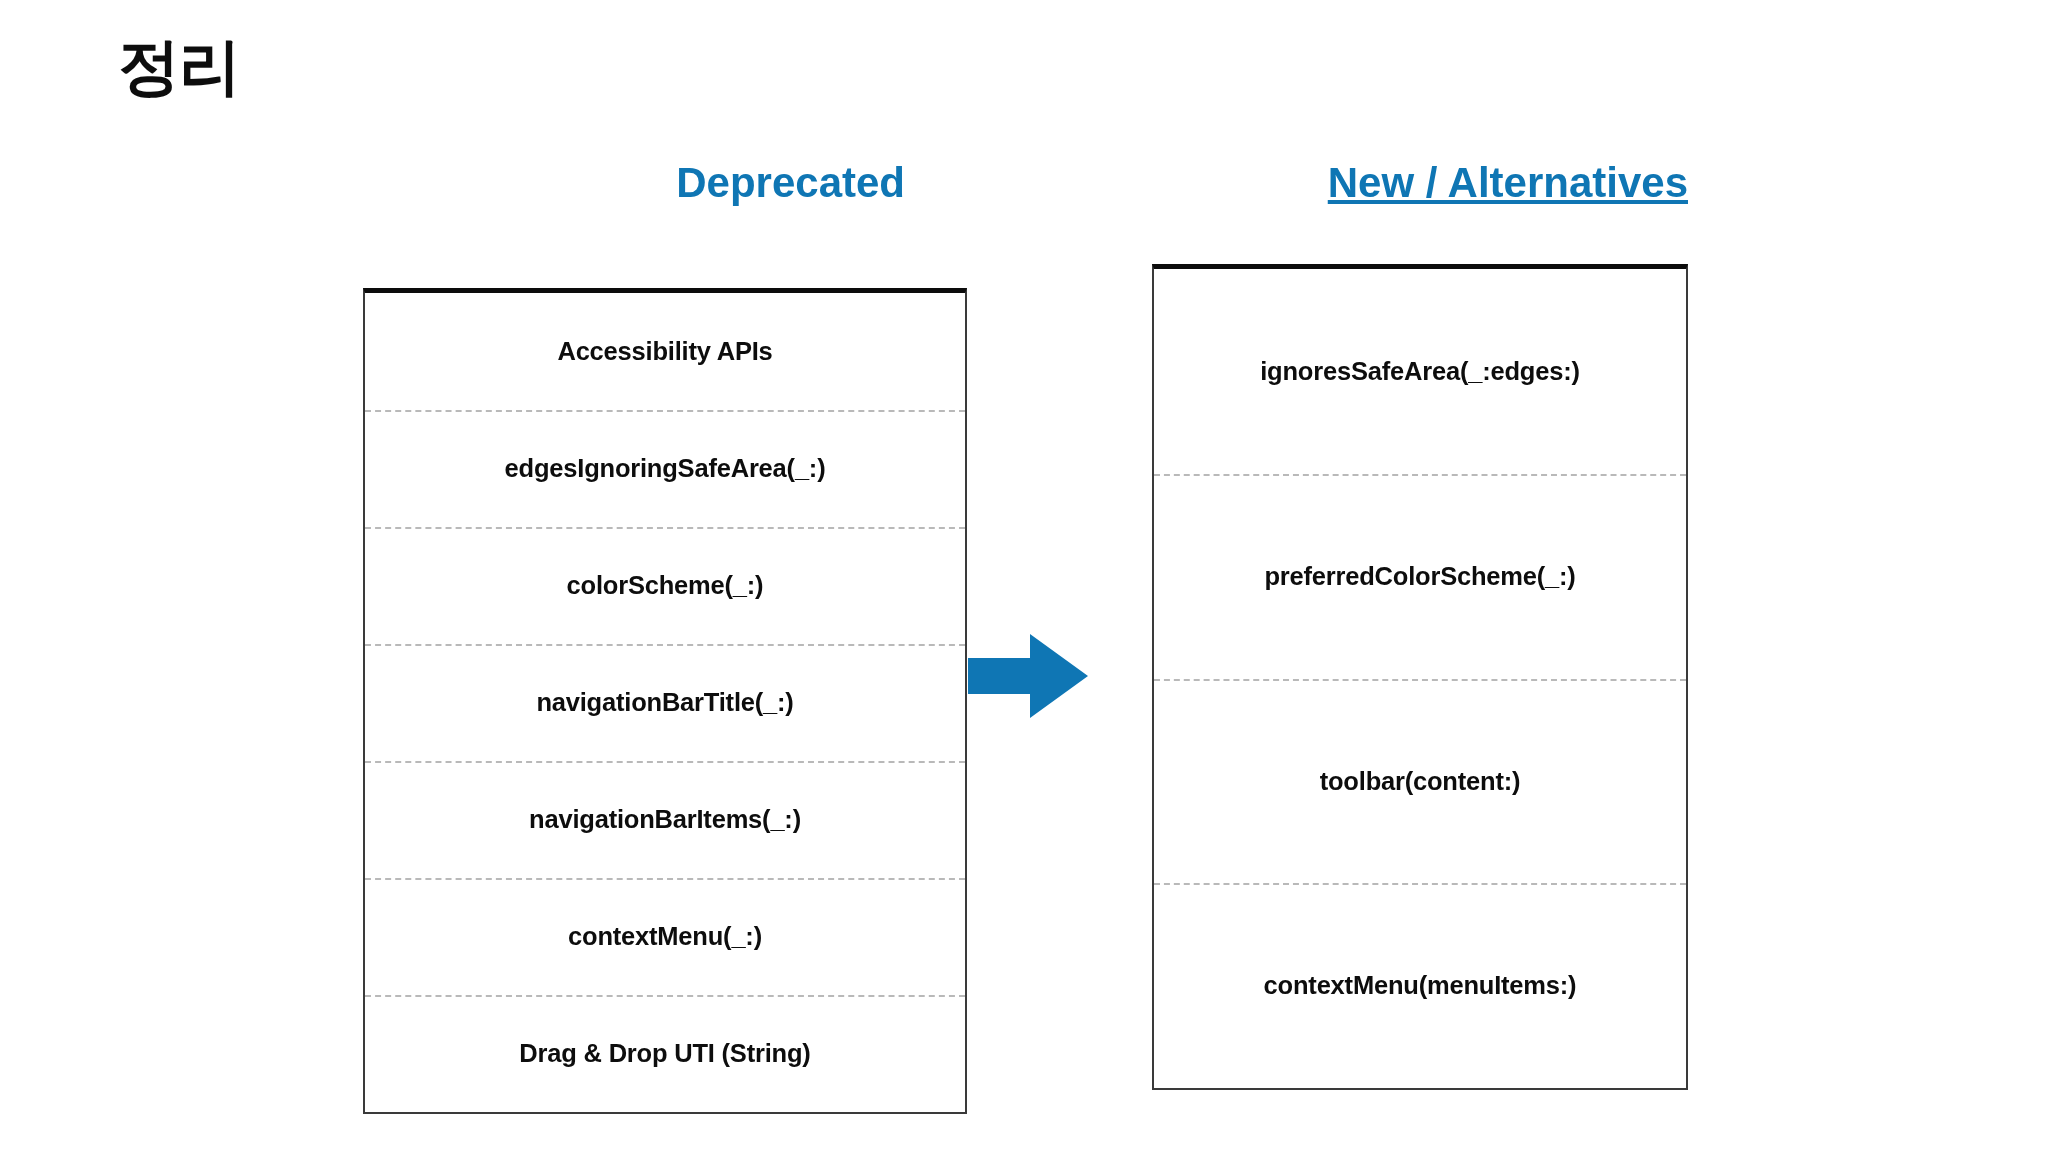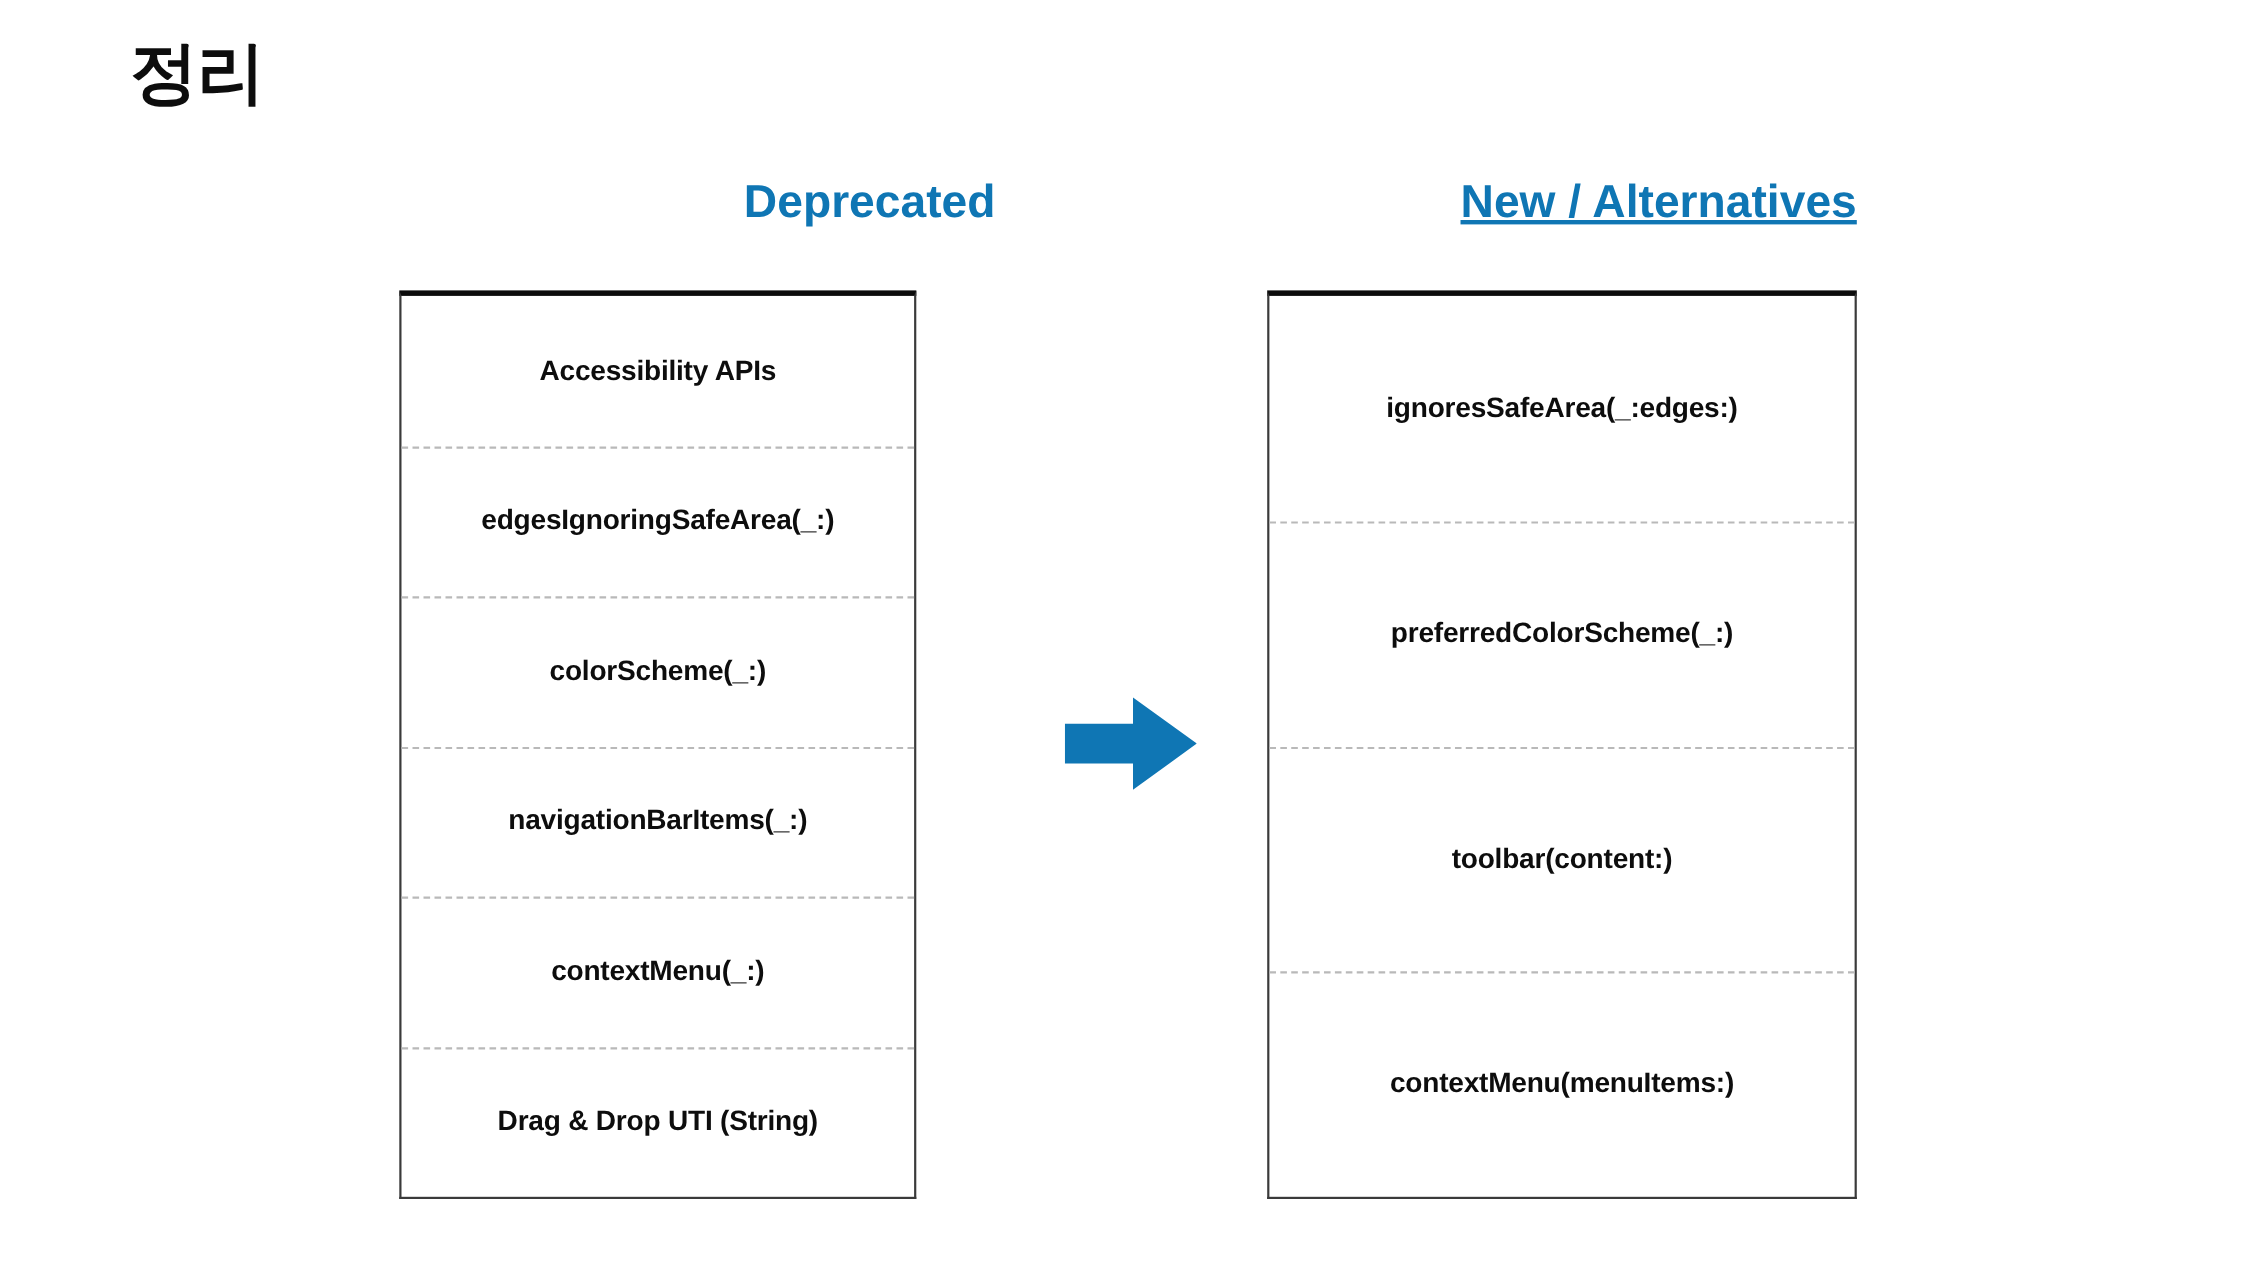--- a/index.html
+++ b/index.html
@@ -59,21 +59,22 @@
     background: #ffffff;
     border-top: 5px solid #0c0c0c;
     border-left: 2px solid #3a3a3a;
     border-right: 2px solid #3a3a3a;
     border-bottom: 2px solid #3a3a3a;
     display: flex;
     flex-direction: column;
   }
   #table-deprecated {
     left: 363px;
-    width: 470px;
+    width: 604px;
+    margin-top: 24px;
   }
   #table-alternatives {
     left: 1152px;
     width: 536px;
   }
 
   .api-row {
     flex: 1 1 0;
     display: flex;
     align-items: center;
@@ -131,20 +132,23 @@
   <div class="api-row">
     <span class="api-cell-text">Accessibility APIs</span>
   </div>
   <div class="api-row">
     <span class="api-cell-text">edgesIgnoringSafeArea(_:)</span>
   </div>
   <div class="api-row">
     <span class="api-cell-text">colorScheme(_:)</span>
   </div>
   <div class="api-row">
+    <span class="api-cell-text">navigationBarTitle(_:)</span>
+  </div>
+  <div class="api-row">
     <span class="api-cell-text">navigationBarItems(_:)</span>
   </div>
   <div class="api-row">
     <span class="api-cell-text">contextMenu(_:)</span>
   </div>
   <div class="api-row">
     <span class="api-cell-text">Drag &amp; Drop UTI (String)</span>
   </div>
 </div>
 

